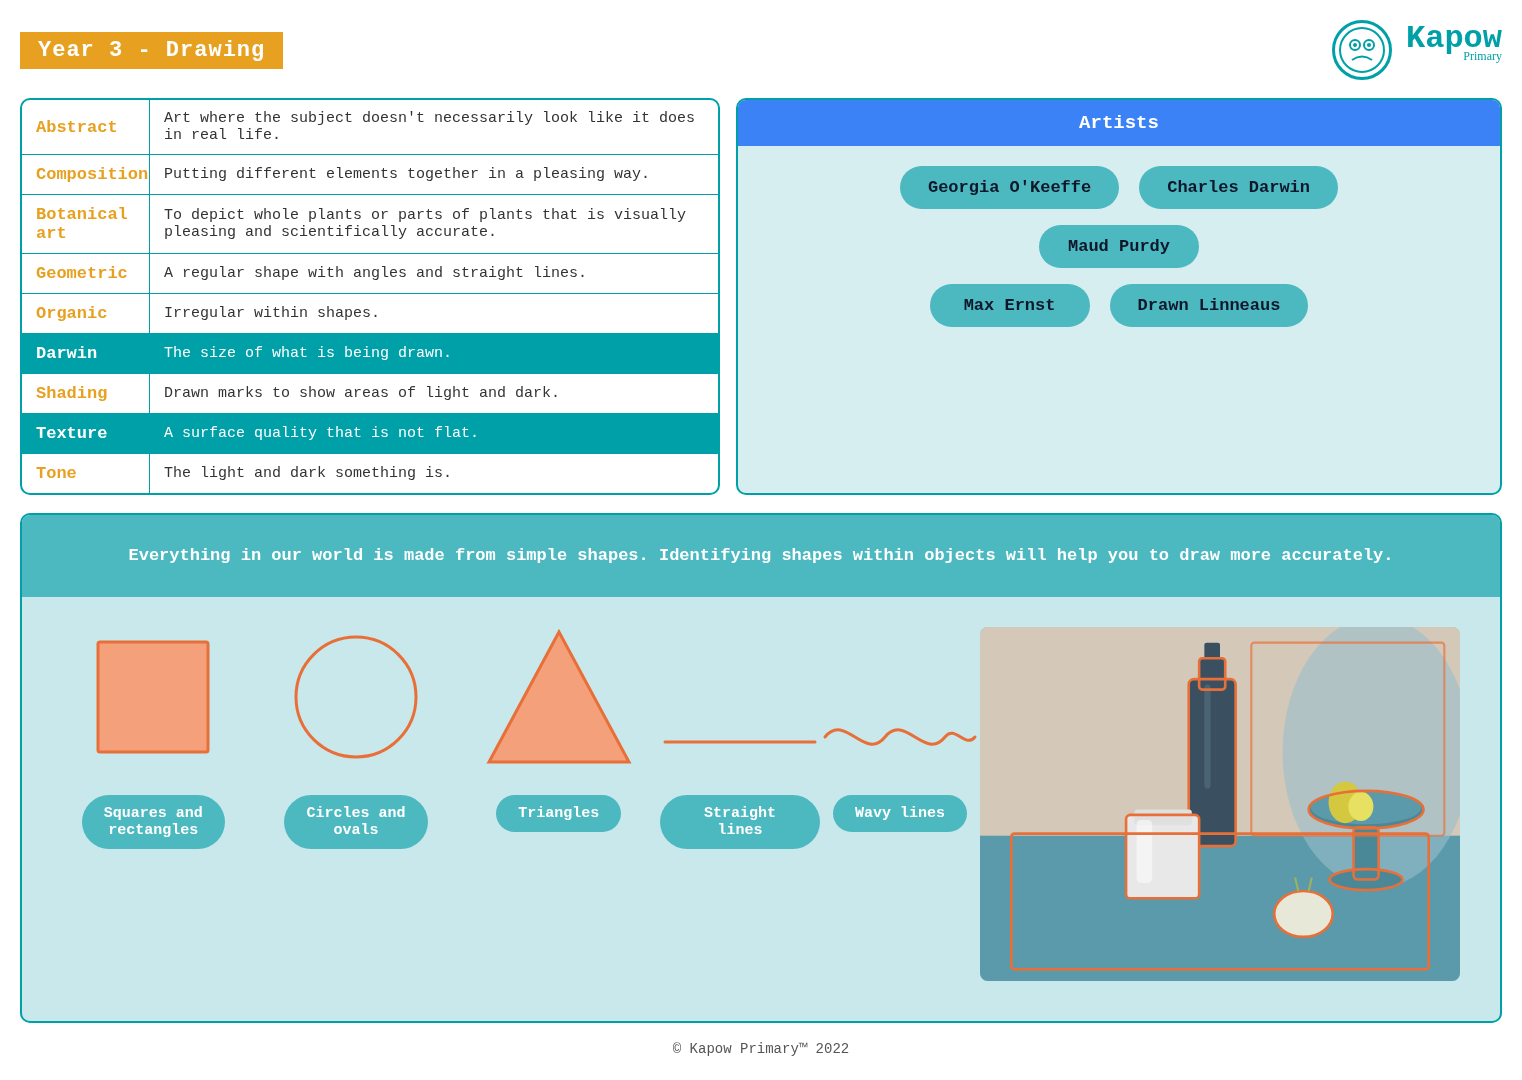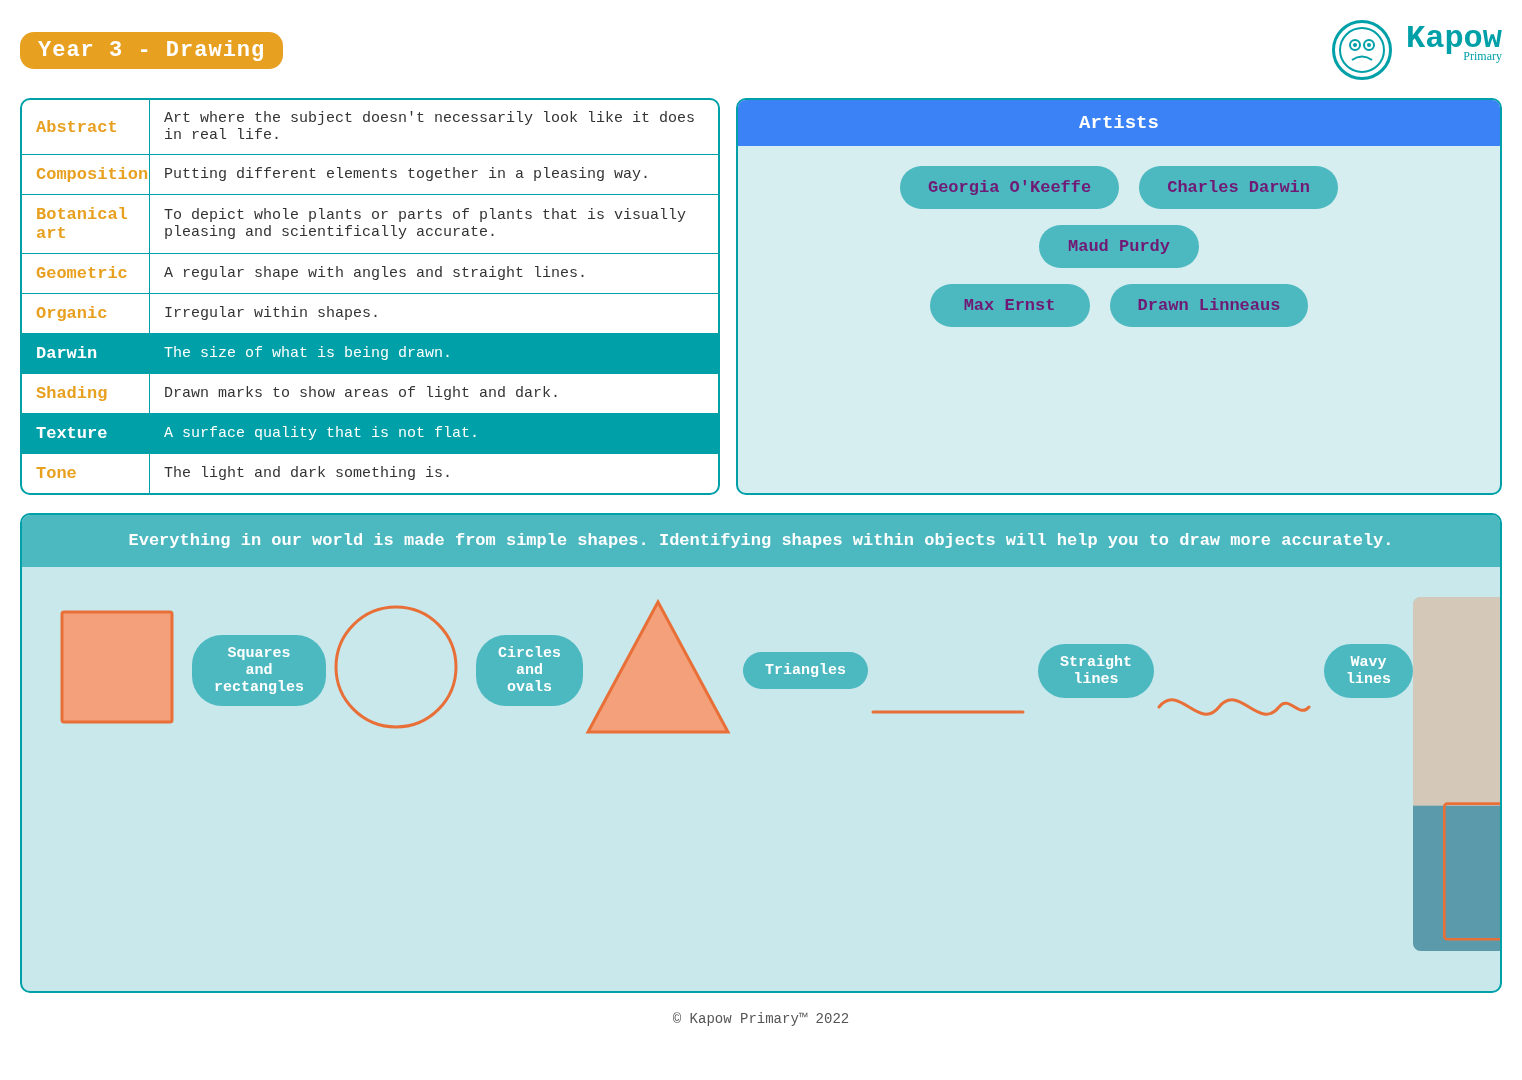--- a/index.html
+++ b/index.html
@@ -17,21 +17,21 @@
       justify-content: space-between;
       align-items: center;
       margin-bottom: 18px;
     }
     .title-badge {
       background: #e8a020;
       color: #fff;
       font-size: 22px;
       font-weight: bold;
       padding: 6px 18px;
-      border-radius: 14px;
+      border-radius: 0;
       font-family: 'Courier New', monospace;
       letter-spacing: 1px;
     }
     .logo {
       display: flex;
       align-items: flex-start;
       gap: 14px;
     }
     .logo-circle {
       width: 60px;
@@ -132,21 +132,21 @@
       align-items: center;
     }
     .artists-row {
       display: flex;
       gap: 20px;
       justify-content: center;
       width: 100%;
     }
     .artist-btn {
       background: #4cb8c0;
-      color: #701a75;
+      color: #0f172a;
       border: none;
       border-radius: 30px;
       padding: 12px 28px;
       font-size: 17px;
       font-family: 'Courier New', monospace;
       font-weight: bold;
       cursor: pointer;
       min-width: 160px;
       text-align: center;
     }
@@ -158,32 +158,32 @@
       overflow: hidden;
       background: #c8e8ec;
     }
     .bottom-header {
       background: #4cb8c0;
       color: #fff;
       font-family: 'Courier New', monospace;
       font-size: 17px;
       font-weight: bold;
       text-align: center;
-      padding: 13px 20px;
+      padding: 28px 20px;
       line-height: 1.5;
     }
     .shapes-row {
       display: flex;
       padding: 20px 30px 30px 30px;
       gap: 0px;
       align-items: flex-start;
     }
     .shape-col {
       display: flex;
-      flex-direction: row;
+      flex-direction: column;
       align-items: center;
       flex: 1;
       gap: 10px;
     }
     .shape-label {
       background: #4cb8c0;
       color: #fff;
       border-radius: 30px;
       padding: 10px 22px;
       font-size: 15px;

